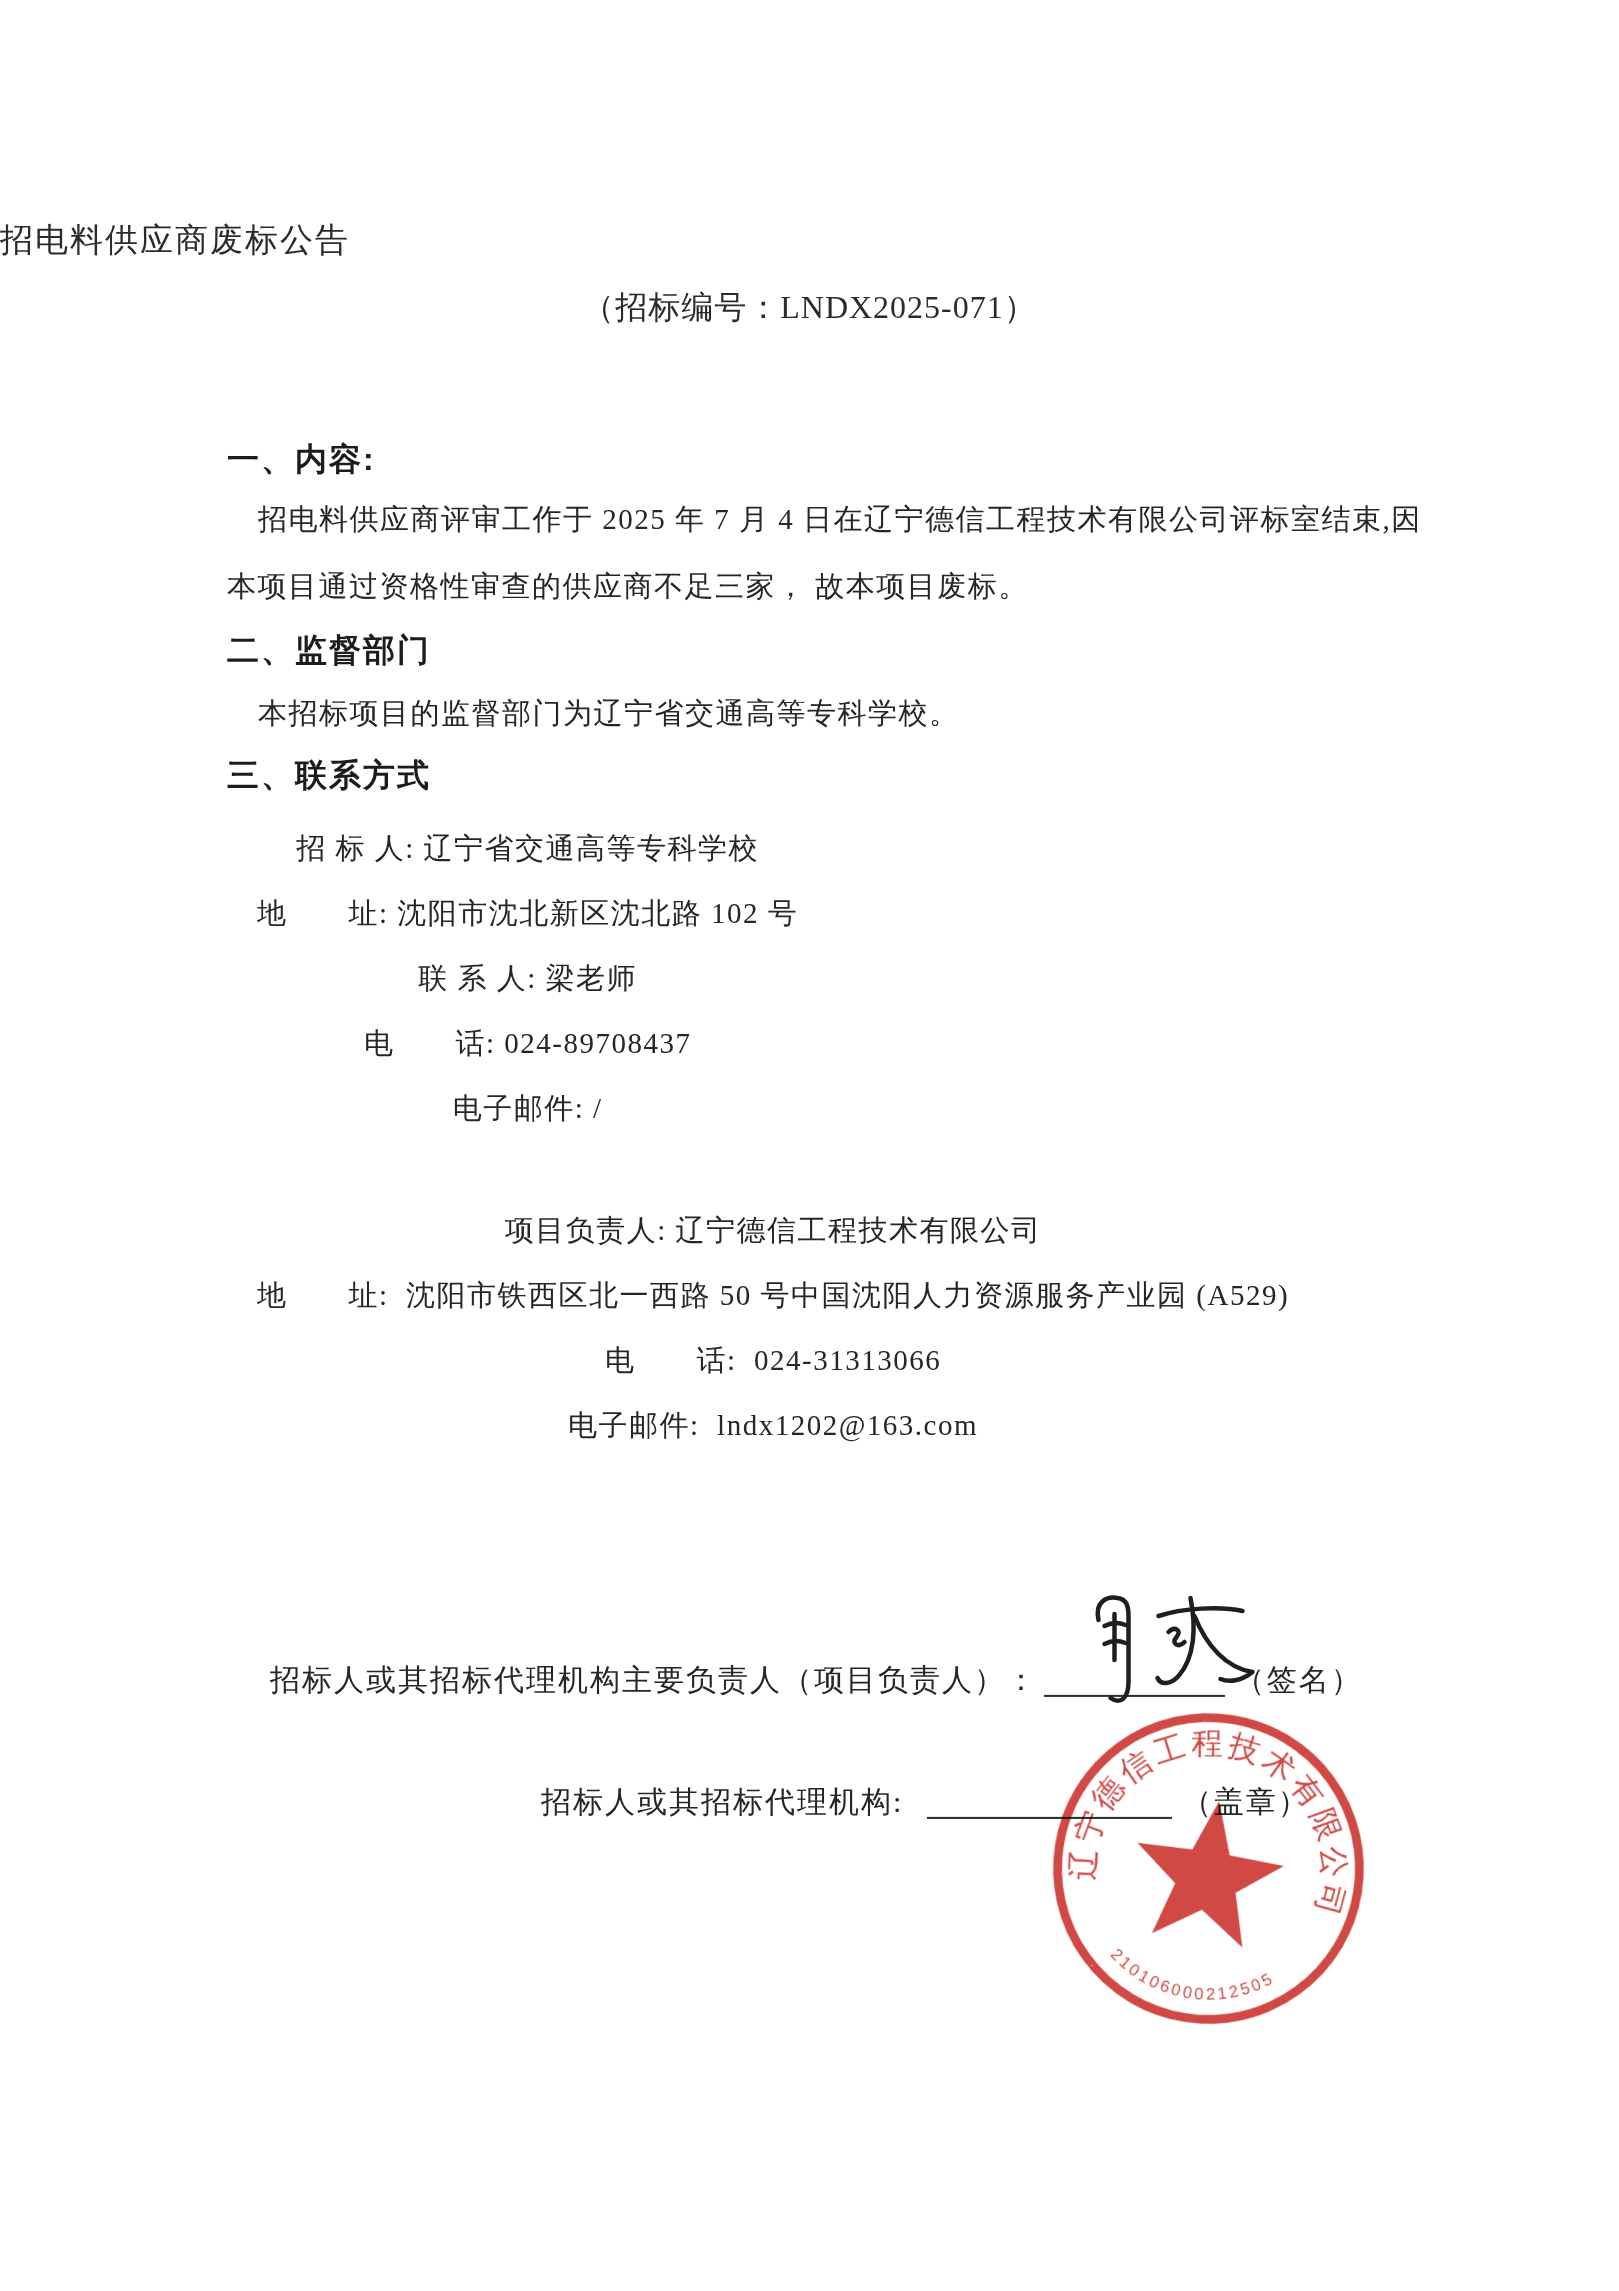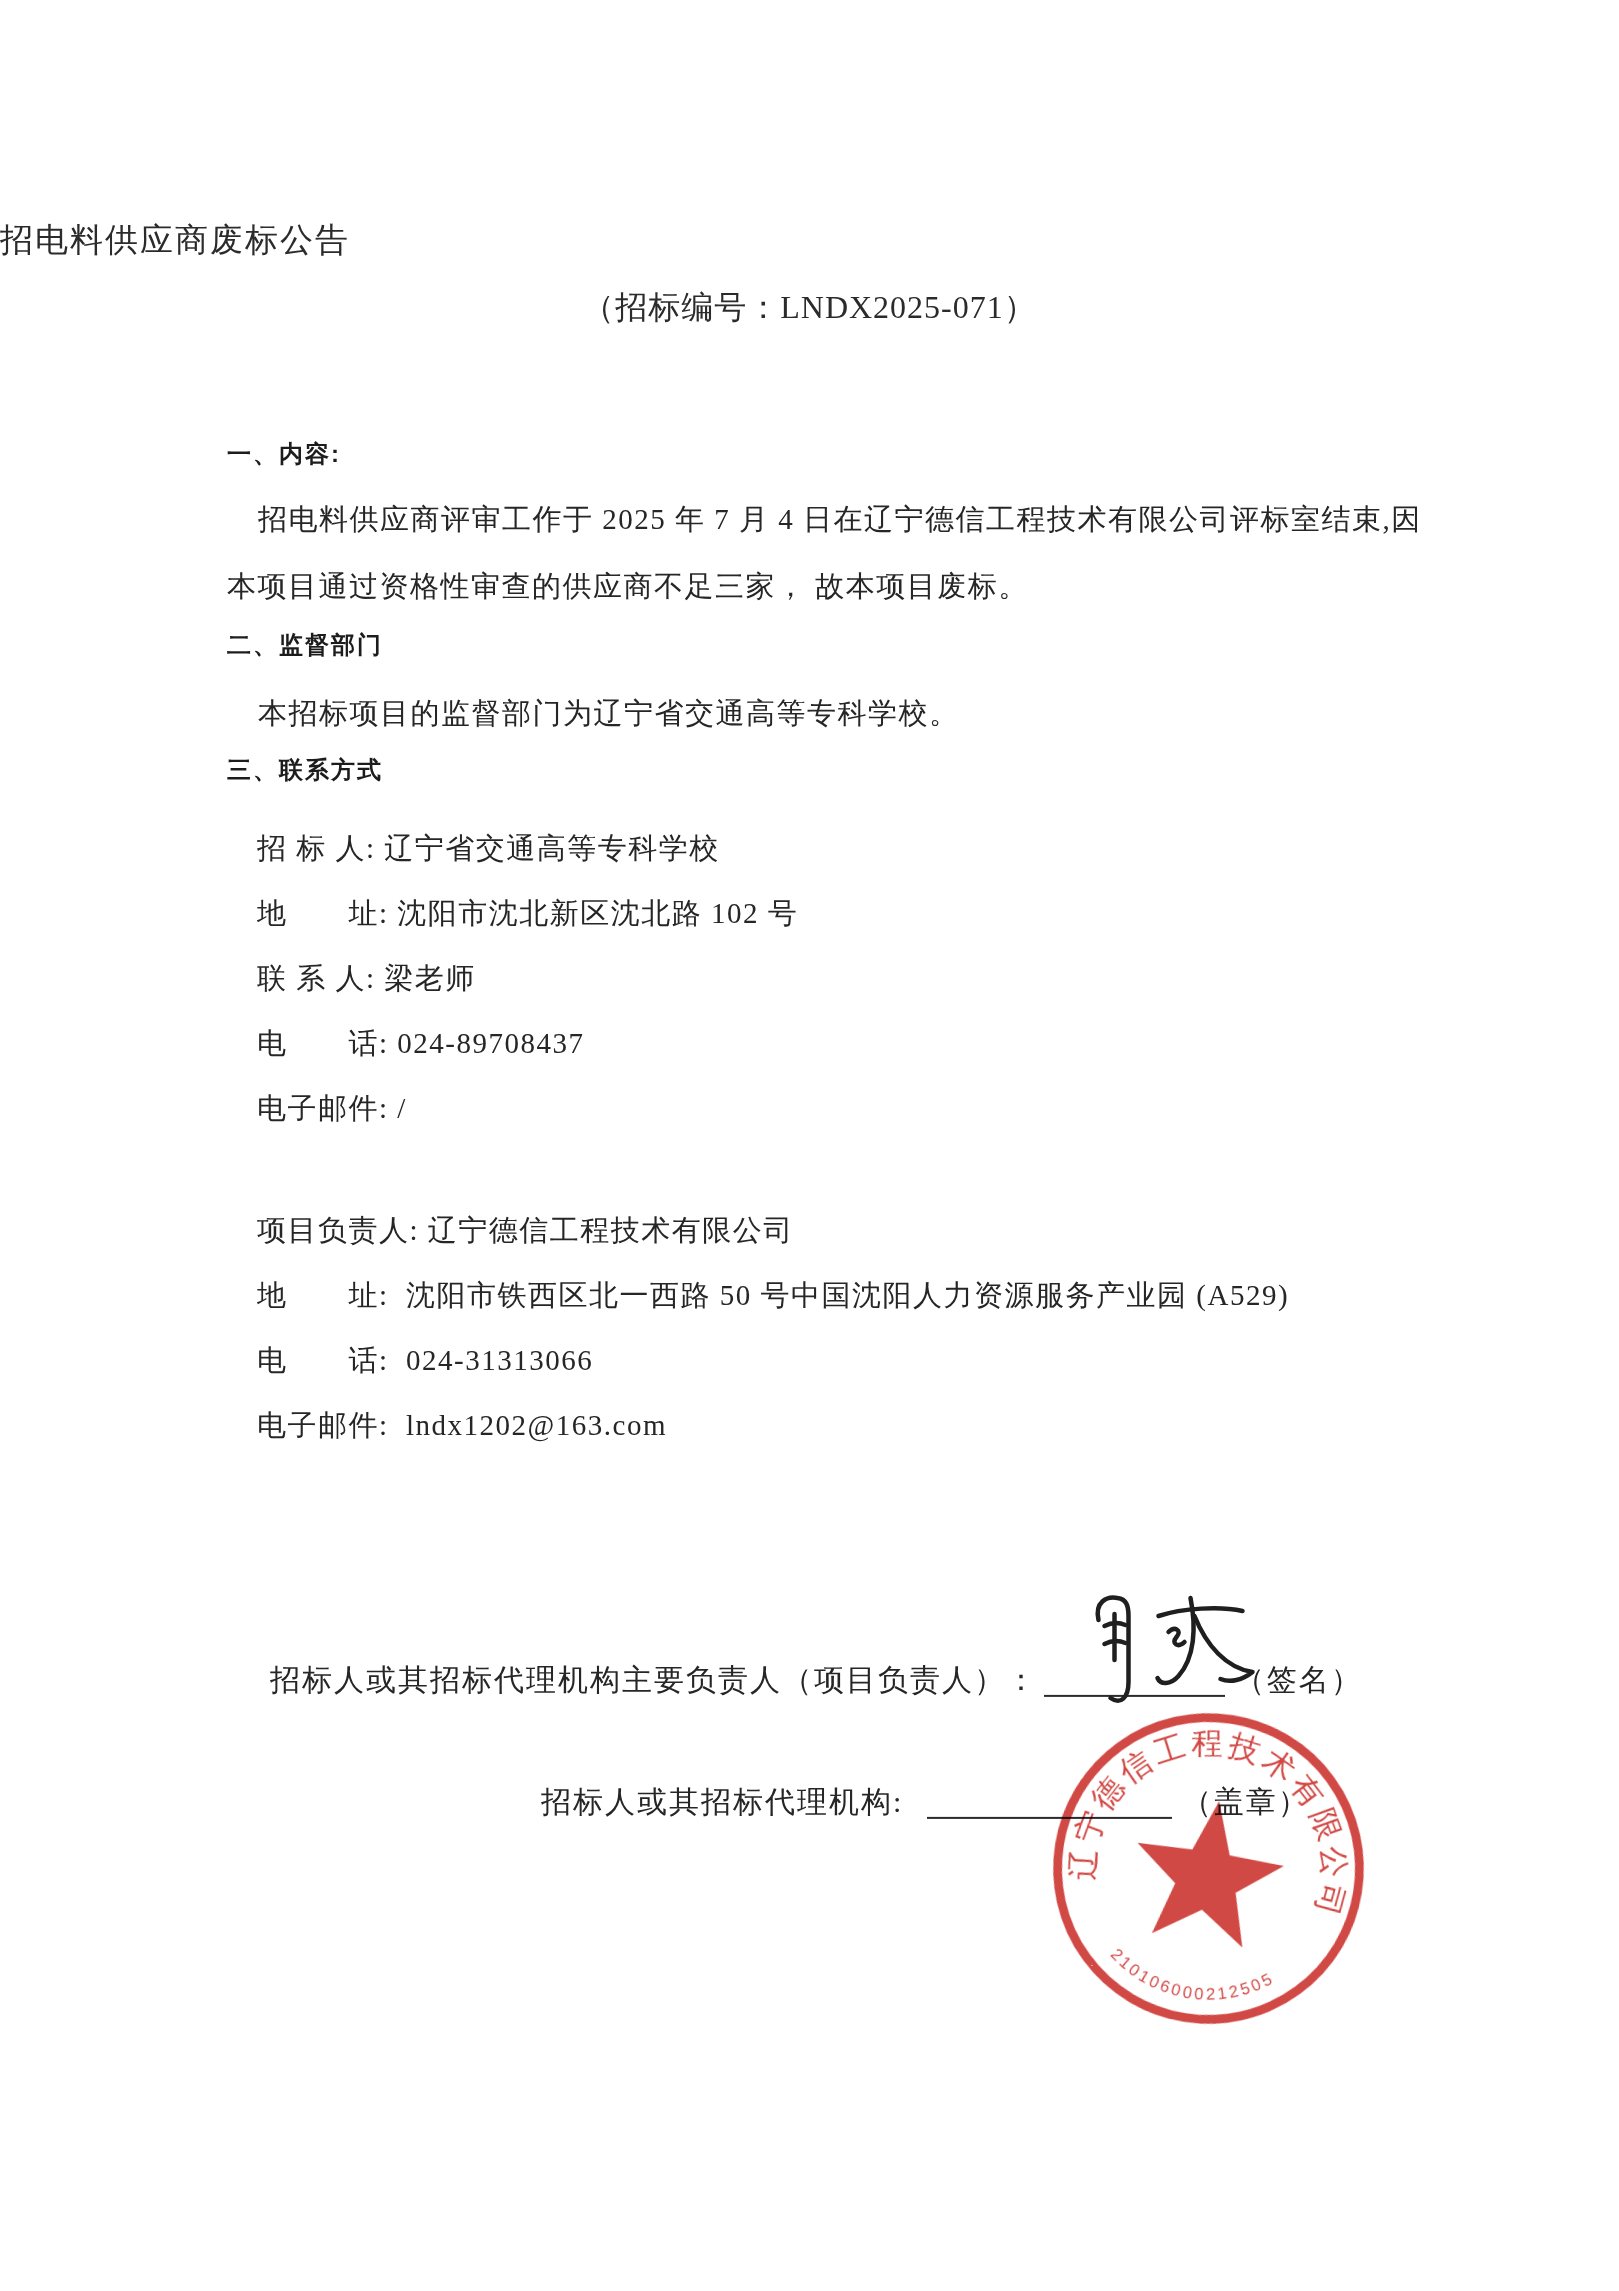--- a/index.html
+++ b/index.html
@@ -17,34 +17,34 @@
     color:#2b2b2b;white-space:pre;
   }
   .doc-subtitle{
     position:absolute;top:286px;left:0;width:100%;
     text-align:center;font-size:32px;letter-spacing:1px;
     color:#2b2b2b;white-space:pre;
   }
   .sec-heading{
     position:absolute;left:227px;
     font-family:"Liberation Sans","DejaVu Sans",sans-serif;
-    font-weight:bold;font-size:24px;color:#1c1c1c;letter-spacing:2px;
+    font-weight:bold;font-size:32px;color:#1c1c1c;letter-spacing:2px;
     white-space:pre;
   }
   .h1{top:438px;}
   .h2{top:629px;}
   .h3{top:754px;}
   .para{
     position:absolute;left:227px;width:1215px;
     font-size:29px;line-height:67px;letter-spacing:1.5px;
     text-indent:31px;white-space:pre-wrap;color:#262626;
   }
   .p1{top:486px;}
   .p2{top:680px;}
-  .contact-block{position:absolute;left:257px;}
+  .contact-block{position:absolute;left:257px;text-align:center;}
   .tenderer-block{top:816px;}
   .agency-block{top:1198px;}
   .contact-row{
     height:65px;line-height:65px;font-size:29px;
     letter-spacing:1.5px;white-space:pre;color:#262626;
   }
   .sig-row{
     position:absolute;font-size:30px;letter-spacing:2px;
     white-space:pre;color:#262626;display:flex;align-items:baseline;
   }

